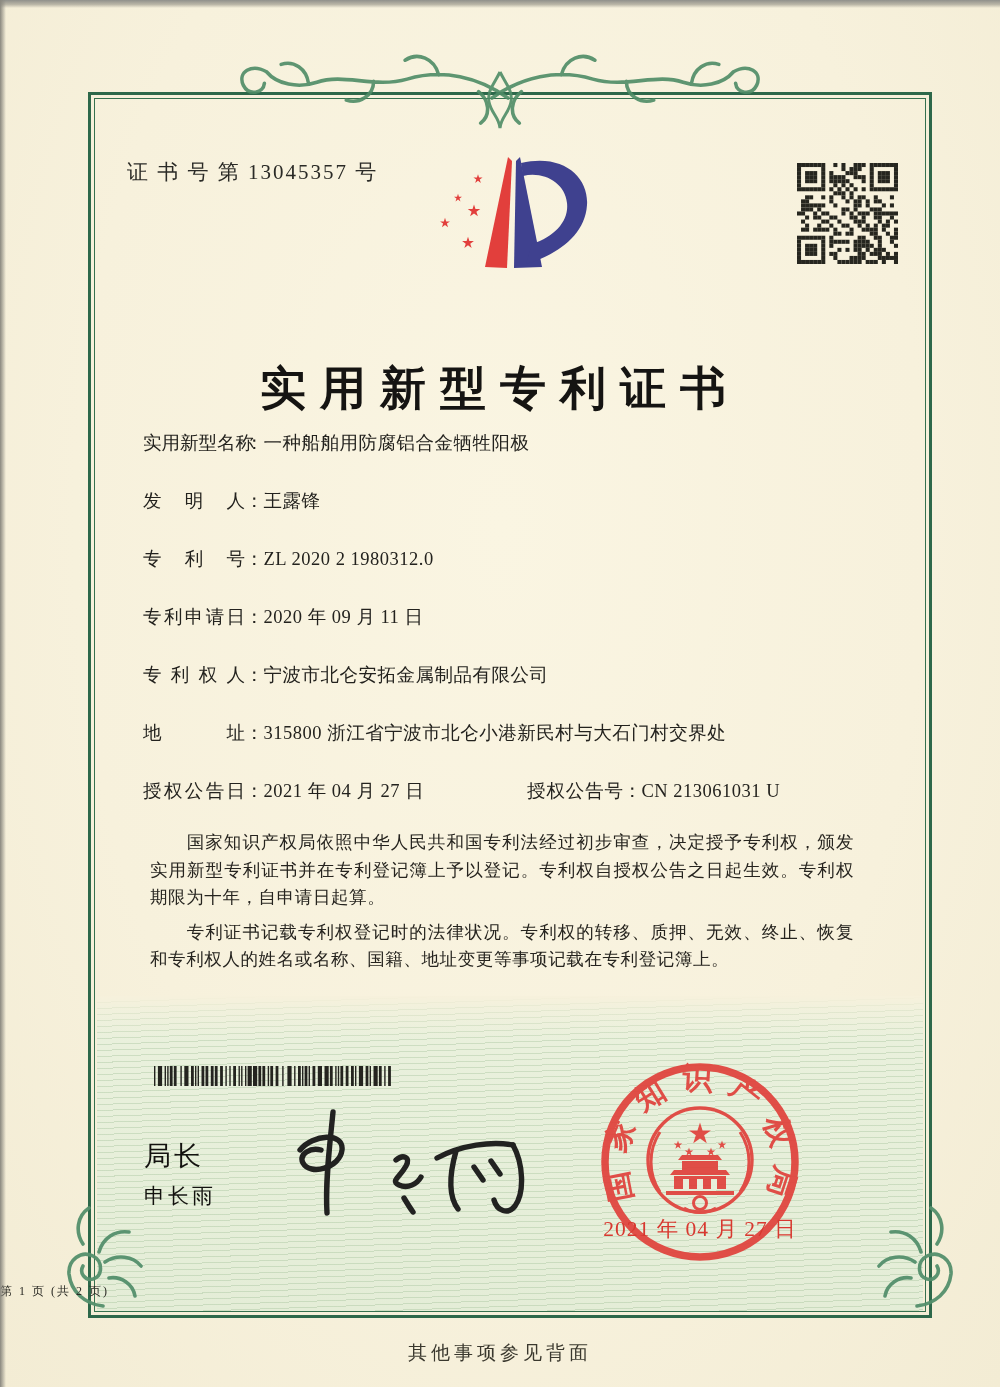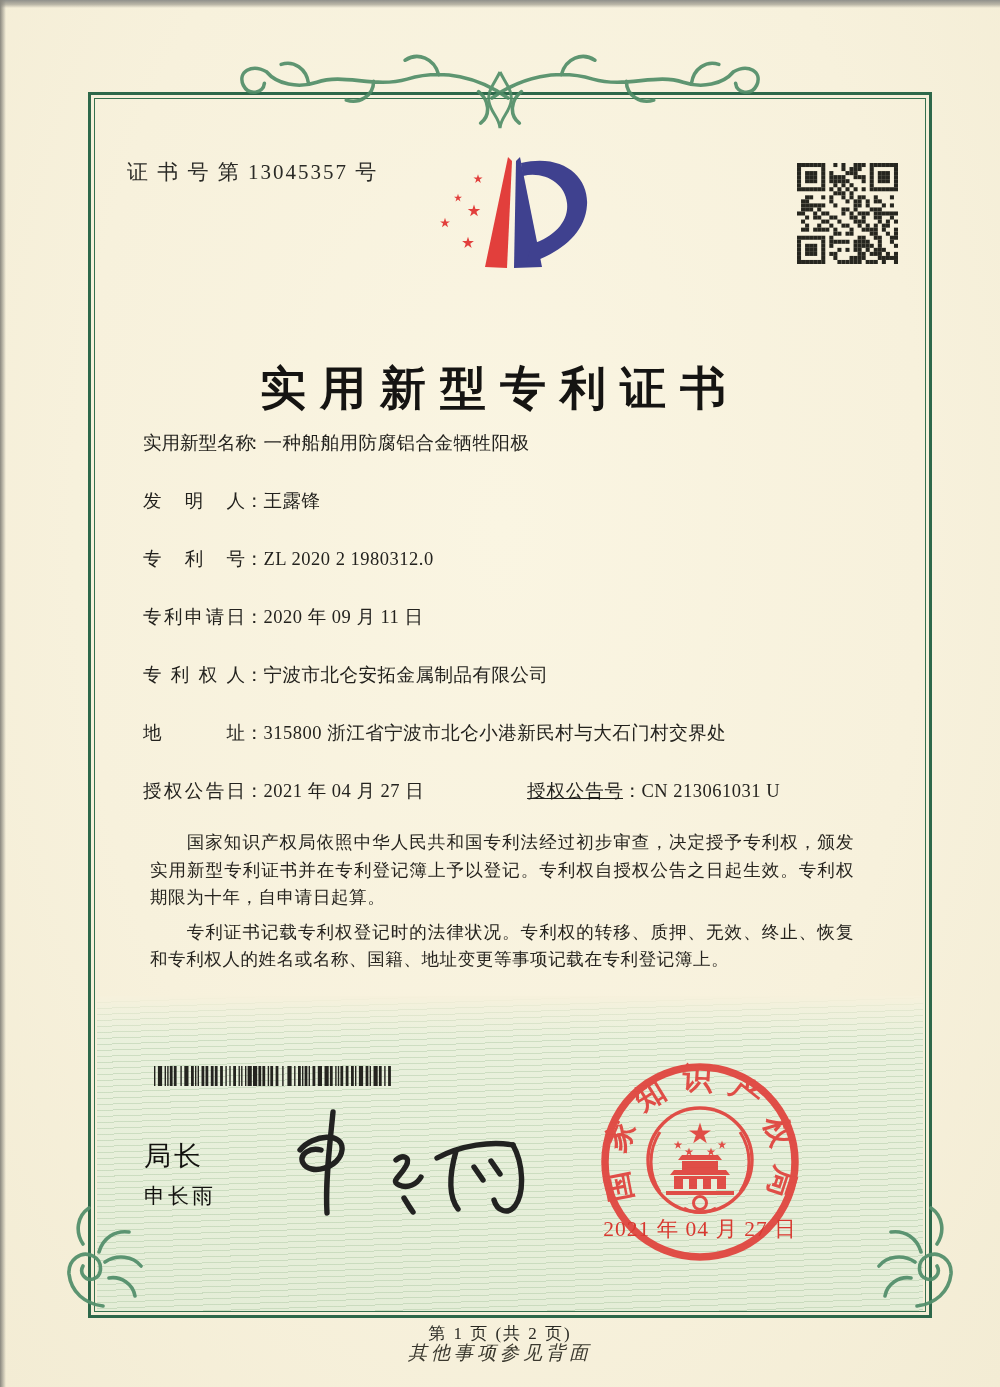--- a/index.html
+++ b/index.html
@@ -32,41 +32,41 @@
   .qr{position:absolute;left:797px;top:163px;}
   .doc-title{position:absolute;left:0;right:0;top:312px;text-align:center;
         font-size:46px;font-weight:bold;letter-spacing:14px;color:#151412;margin-top:46px;}
 
   .fields{position:absolute;left:143px;top:430px;width:760px;font-size:18.5px;color:#23221e;}
   .frow{position:relative;height:58px;white-space:nowrap;line-height:26px;}
   .flabel{display:inline-block;width:102px;text-align:justify;text-align-last:justify;vertical-align:top;}
   .fcolon{display:inline-block;vertical-align:top;}
   .fvalue{display:inline-block;letter-spacing:.5px;vertical-align:top;}
   .grant-b{position:absolute;left:384px;top:0;white-space:nowrap;}
-  .grant-b .flabel{width:96px;text-decoration:underline;}
+  .grant-b .flabel{width:96px;}
 
   .paragraphs{position:absolute;left:143px;top:822px;width:718px;font-size:17.5px;
         line-height:27.5px;letter-spacing:.6px;color:#26241f;text-align:justify;}
   .paragraphs p{margin:7px;text-indent:2.1em;}
 
   .barcode{position:absolute;left:154px;top:1066px;}
   .officer-title{position:absolute;left:144px;top:1138px;font-size:27px;letter-spacing:3px;
         font-family:"Liberation Sans","DejaVu Sans",sans-serif;color:#13120f;}
   .officer-name{position:absolute;left:144px;top:1182px;font-size:21px;letter-spacing:3px;
         font-family:"Liberation Sans","DejaVu Sans",sans-serif;color:#13120f;text-align:right;}
   .signature{position:absolute;left:268px;top:1096px;}
 
   .seal{position:absolute;left:572px;top:1034px;opacity:.93;}
   .seal-date{position:absolute;left:592px;top:1214px;width:216px;text-align:center;
         font-size:21.5px;letter-spacing:1px;color:#d8382f;white-space:pre;}
 
-  .page-info{position:absolute;left:0;right:0;top:1283px;text-align:center;font-size:17px;
-        letter-spacing:2px;color:#2a2a24;margin-top:39px;}
+  .page-info{position:absolute;left:0;right:0;top:1283px;font-size:12px;
+        letter-spacing:2px;color:#2a2a24;}
   .back-note{position:absolute;left:0;right:0;top:1340px;text-align:center;font-size:19px;
-        letter-spacing:4px;color:#3a382e;font-style:italic;}
+        letter-spacing:4px;color:#3a382e;}
 </style>
 </head>
 <body>
 
 <div class="page">
 
   <div class="green-zone"></div>
 
   <div class="frame">
     <div class="frame-inner"></div>

